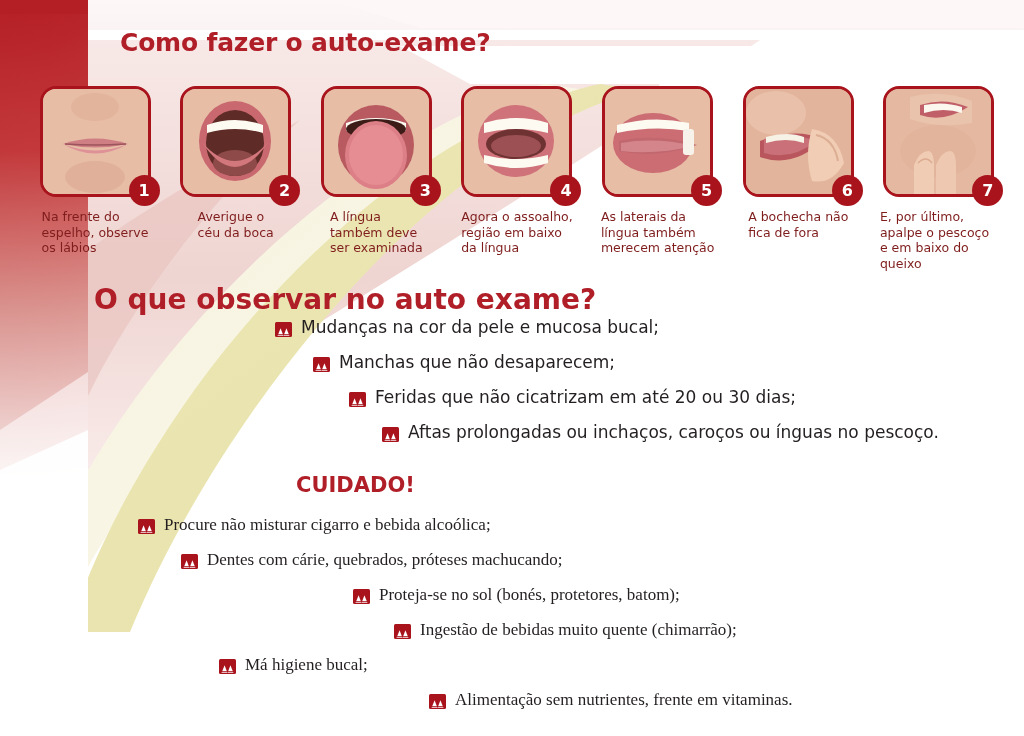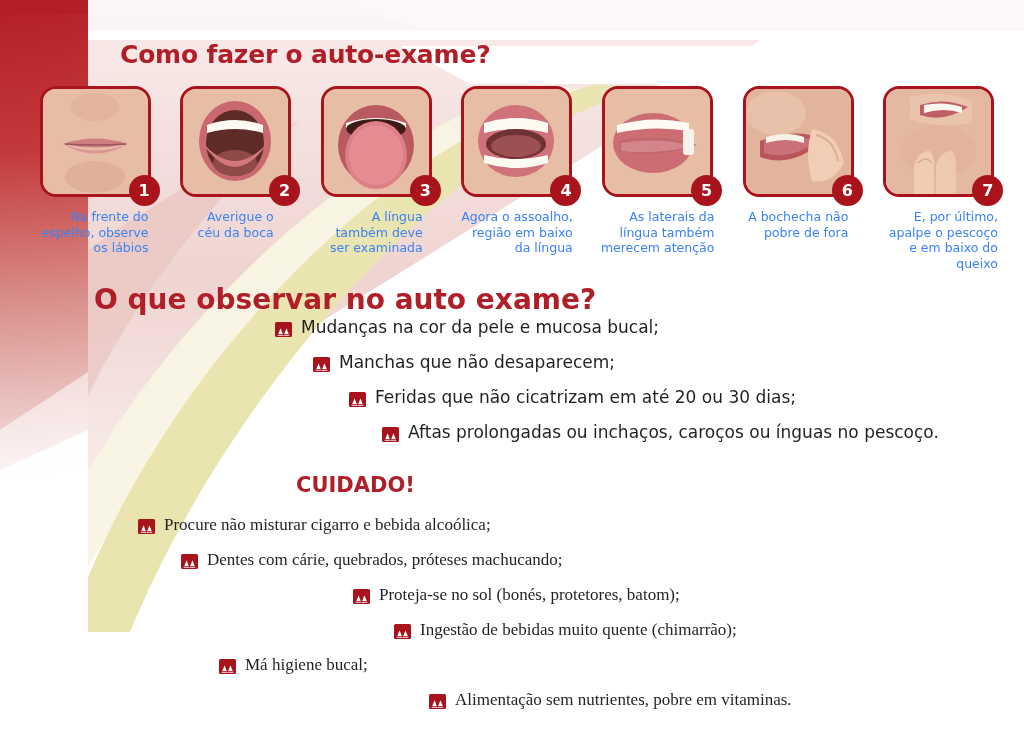--- a/index.html
+++ b/index.html
@@ -30,21 +30,21 @@
   }
   .bg-layer svg {
     display: block;
     width: 1024px;
     height: 736px;
   }
 
   
   .header {
     position: absolute;
-    left: 0; top: 12px;
+    left: 0; top: 0;
     width: 1012px;
     height: 82px;
   }
   .header-title {
     position: absolute;
     left: 120px;
     top: 28px;
     font-size: 25px;
     font-weight: bold;
     color: #b01e28;
@@ -100,22 +100,22 @@
     font-size: 16px;
     font-weight: bold;
     display: flex;
     align-items: center;
     justify-content: center;
     line-height: 1;
   }
   .caption {
     margin-top: 12px;
     font-size: 12.5px;
-    color: #3b82f6;
-    text-align: right;
+    color: #7f1d1d;
+    text-align: left;
     line-height: 1.25;
     white-space: pre-line;
   }
 
   
   .section-heading {
     position: absolute;
     font-weight: bold;
     color: #b01e28;
     white-space: nowrap;
@@ -346,21 +346,21 @@
             <path d="M14,52 Q48,38 78,50 Q48,80 14,68 Z" fill="#b8555d"></path>
             <path d="M18,50 Q46,42 70,52 Q46,72 18,64 Z" fill="#c97078"></path>
             <path d="M20,48 Q42,42 58,48 L58,54 Q40,48 20,54 Z" fill="#f7f2e6"></path>
             <path d="M66,40 Q92,44 98,74 Q86,96 66,92 Q58,66 66,40 Z" fill="#f0cdb4"></path>
             <path d="M70,46 Q88,50 92,72" stroke="#dcae93" stroke-width="2" fill="none"></path>
           </svg>
         </div>
         <div class="badge">6</div>
       </div>
       <div class="caption">A bochecha não
-pobre de fora</div>
+fica de fora</div>
     </div>
 
     <div class="step">
       <div class="photo-wrap">
         <div class="photo">
           <svg viewBox="0 0 105 105" xmlns="http://www.w3.org/2000/svg">
             <rect width="105" height="105" fill="#e5b9a1"></rect>
             <path d="M24,8 Q56,0 86,12 L86,34 Q52,40 24,30 Z" fill="#e9c3ab"></path>
             <path d="M34,16 Q58,8 82,18 Q58,34 34,26 Z" fill="#c15f68"></path>
             <path d="M38,16 Q58,12 76,18 L76,24 Q58,18 38,24 Z" fill="#fbf7ee"></path>
@@ -499,18 +499,18 @@
 
     <div class="bullet-row" style="padding-left:409px">
       <span class="bullet-icon">
         <svg viewBox="0 0 17 15" xmlns="http://www.w3.org/2000/svg">
           <rect width="17" height="15" rx="1.5" fill="#a8131c"></rect>
           <path d="M2.5,14 L5.6,6.2 L8.5,14 Z" fill="#ffffff"></path>
           <path d="M8.5,14 L11.4,6.2 L14.5,14 Z" fill="#ffffff"></path>
           <rect x="2.5" y="12.2" width="12" height="1.1" fill="#a8131c"></rect>
         </svg>
       </span>
-      <span class="bullet-text">Alimentação sem nutrientes, pobre em vitaminas.</span>
+      <span class="bullet-text">Alimentação sem nutrientes, frente em vitaminas.</span>
     </div>
 
   </div>
 
 </div>
 
 </body></html>

